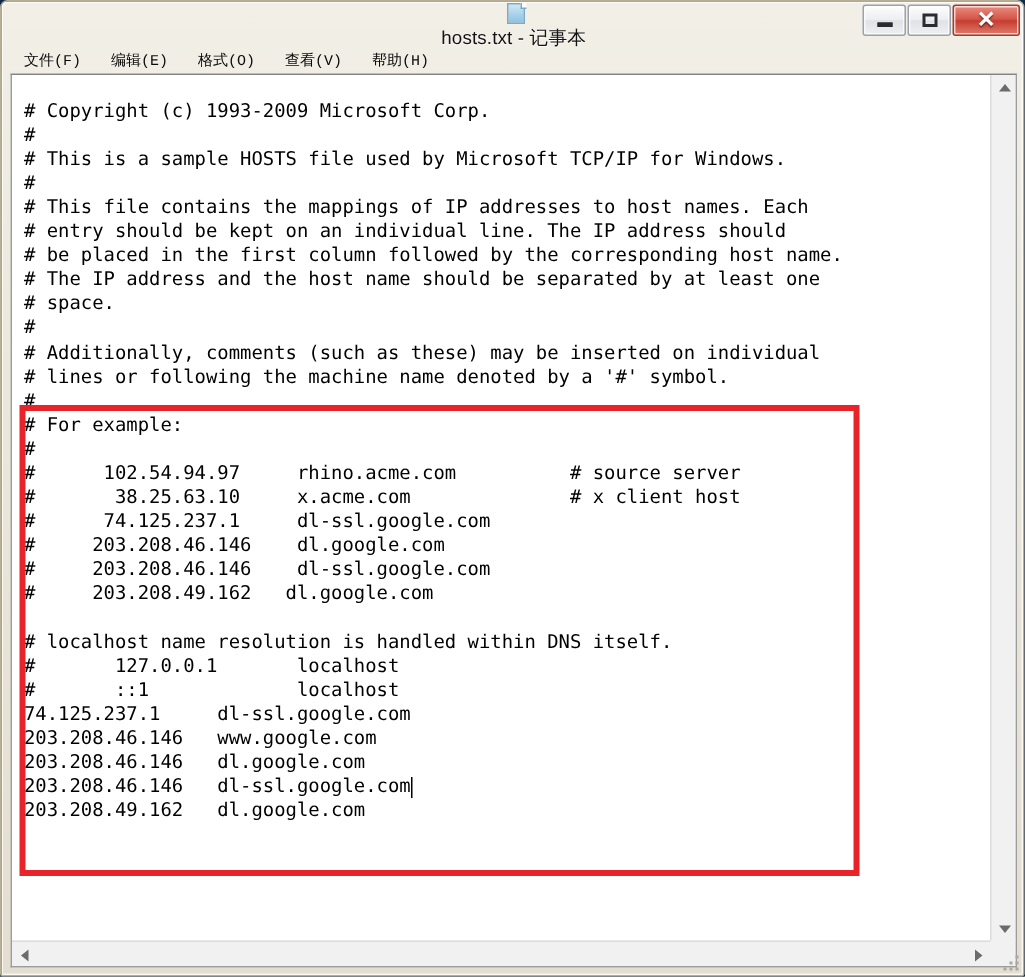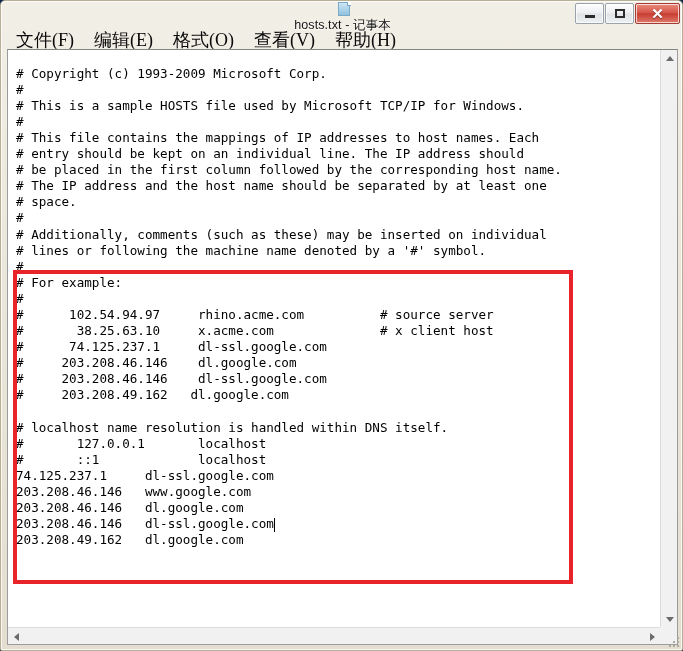--- a/index.html
+++ b/index.html
@@ -124,22 +124,22 @@
     position: absolute;
     left: 6px;
     top: 28px;
     width: 671px;
     height: 21px;
     display: flex;
     align-items: center;
     background: transparent;
   }
   .menu-item {
-    font-family: Liberation Serif, serif;
-    font-size: 18px;
+    font-family: Liberation Mono, monospace;
+    font-size: 10px;
     color: #0a0a0a;
     padding: 2px 9px 2px 9px;
     white-space: nowrap;
     margin-right: 2px;
   }
 
   
   #client {
     position: absolute;
     left: 6px;

